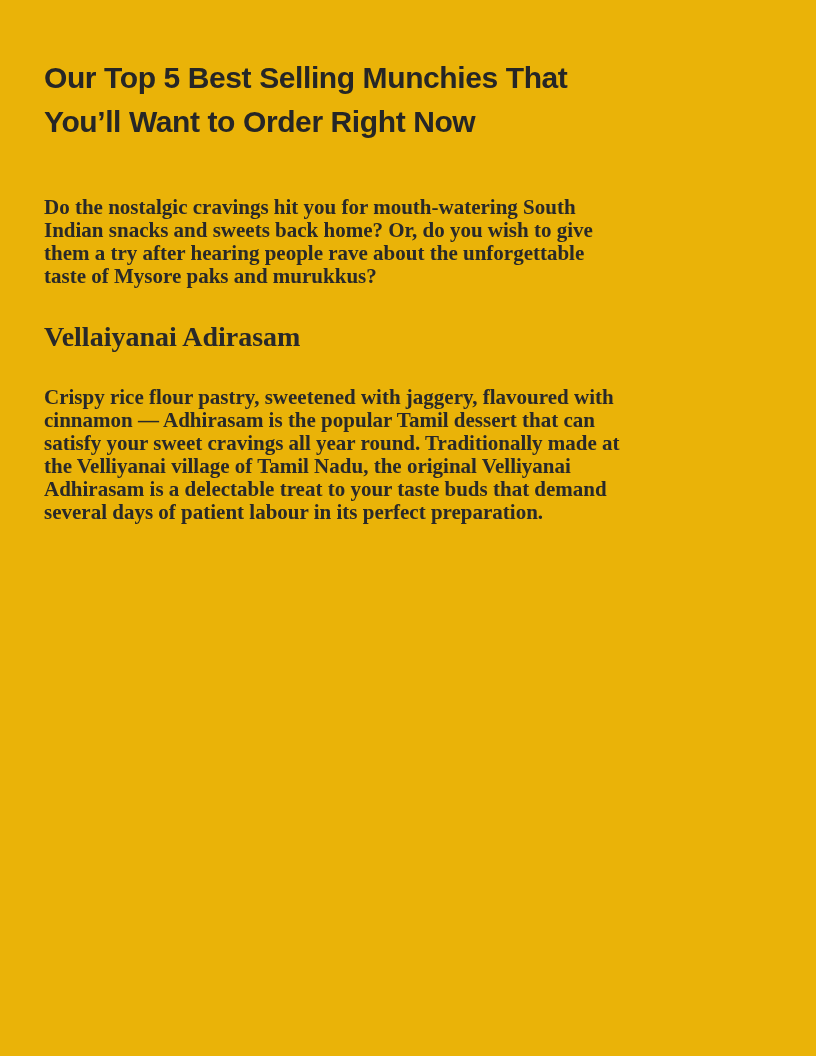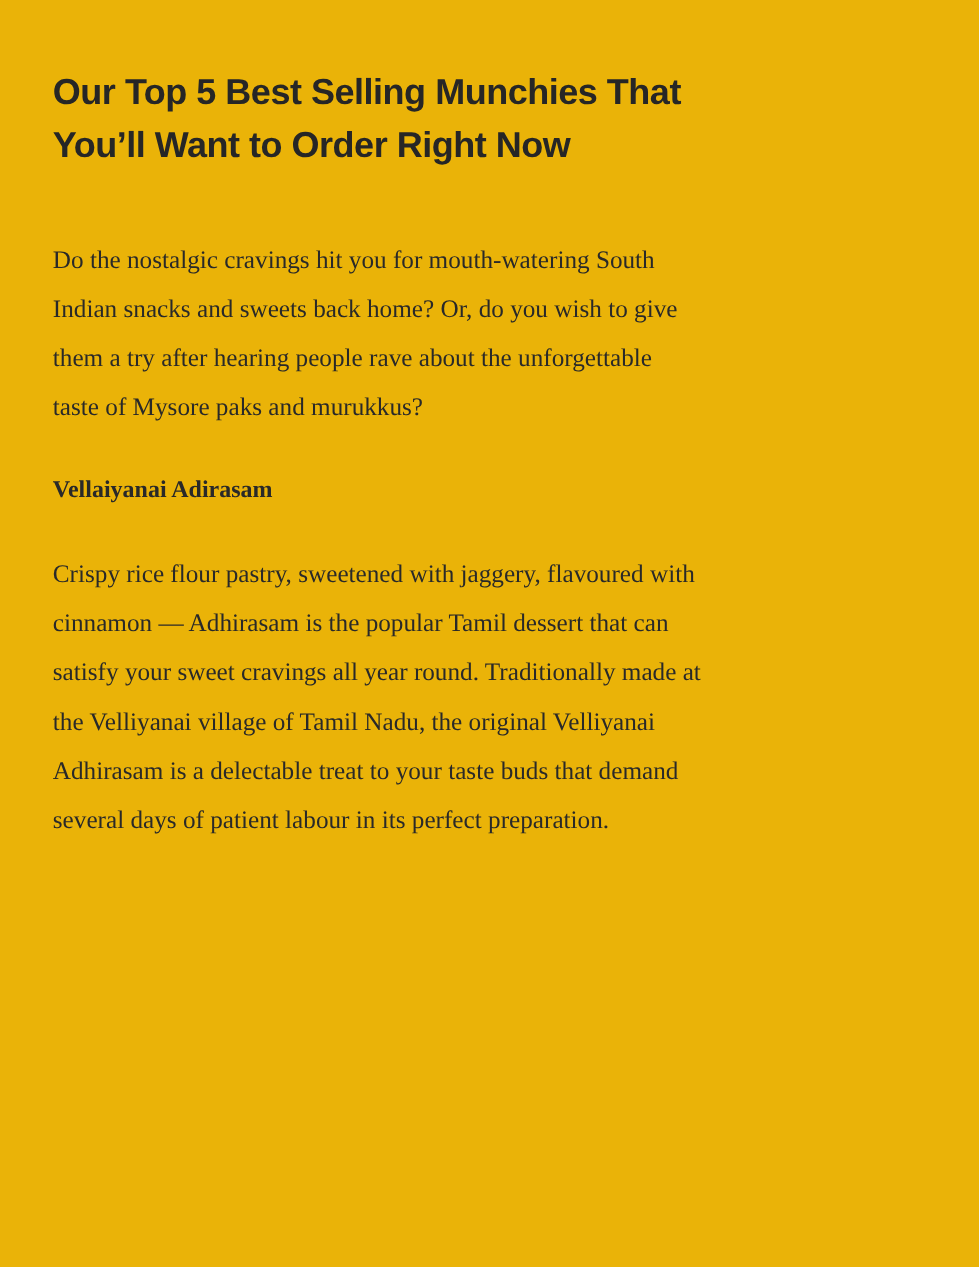--- a/index.html
+++ b/index.html
@@ -21,31 +21,31 @@
     font-weight: 700;
     font-size: 30px;
     line-height: 44px;
     letter-spacing: -0.4px;
     color: #262626;
     white-space: pre-line;
   }
   .body-paragraph {
     margin: 0 0 31px 0;
     font-family: "Liberation Serif", "DejaVu Serif", serif;
-    font-weight: 400;
+    font-weight: 700;
     font-size: 21px;
-    line-height: 41px;
+    line-height: 23px;
     color: #292929;
     white-space: pre-line;
   }
   .section-heading {
     margin: 0 0 31px 0;
     font-family: "Liberation Serif", "DejaVu Serif", serif;
     font-weight: 700;
-    font-size: 20px;
+    font-size: 28px;
     line-height: 35.5px;
     color: #292929;
   }
 </style>
 </head>
 <body>
 
 <div class="page">
   <h1 class="title">Our Top 5 Best Selling Munchies That
 You’ll Want to Order Right Now</h1>

